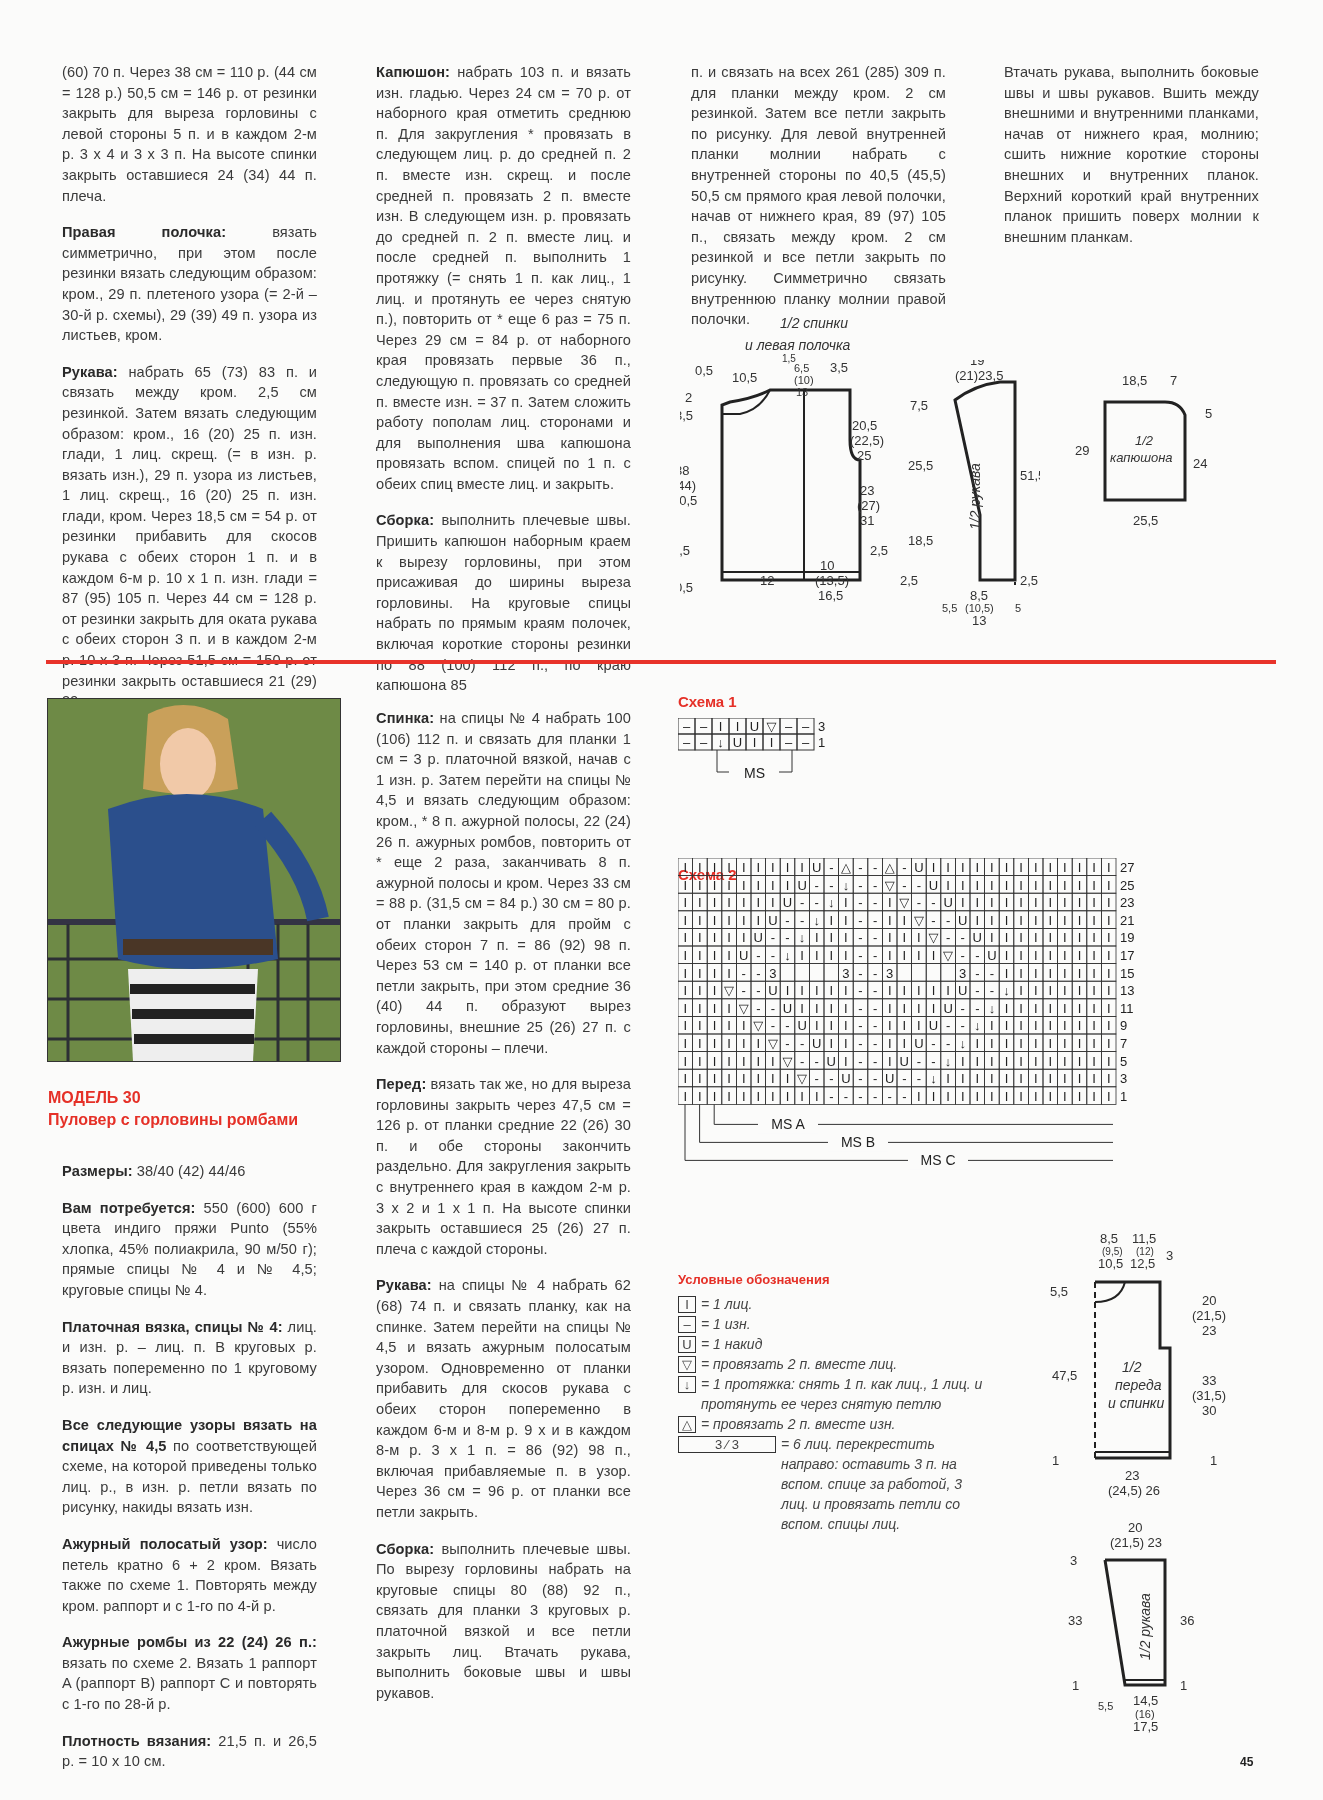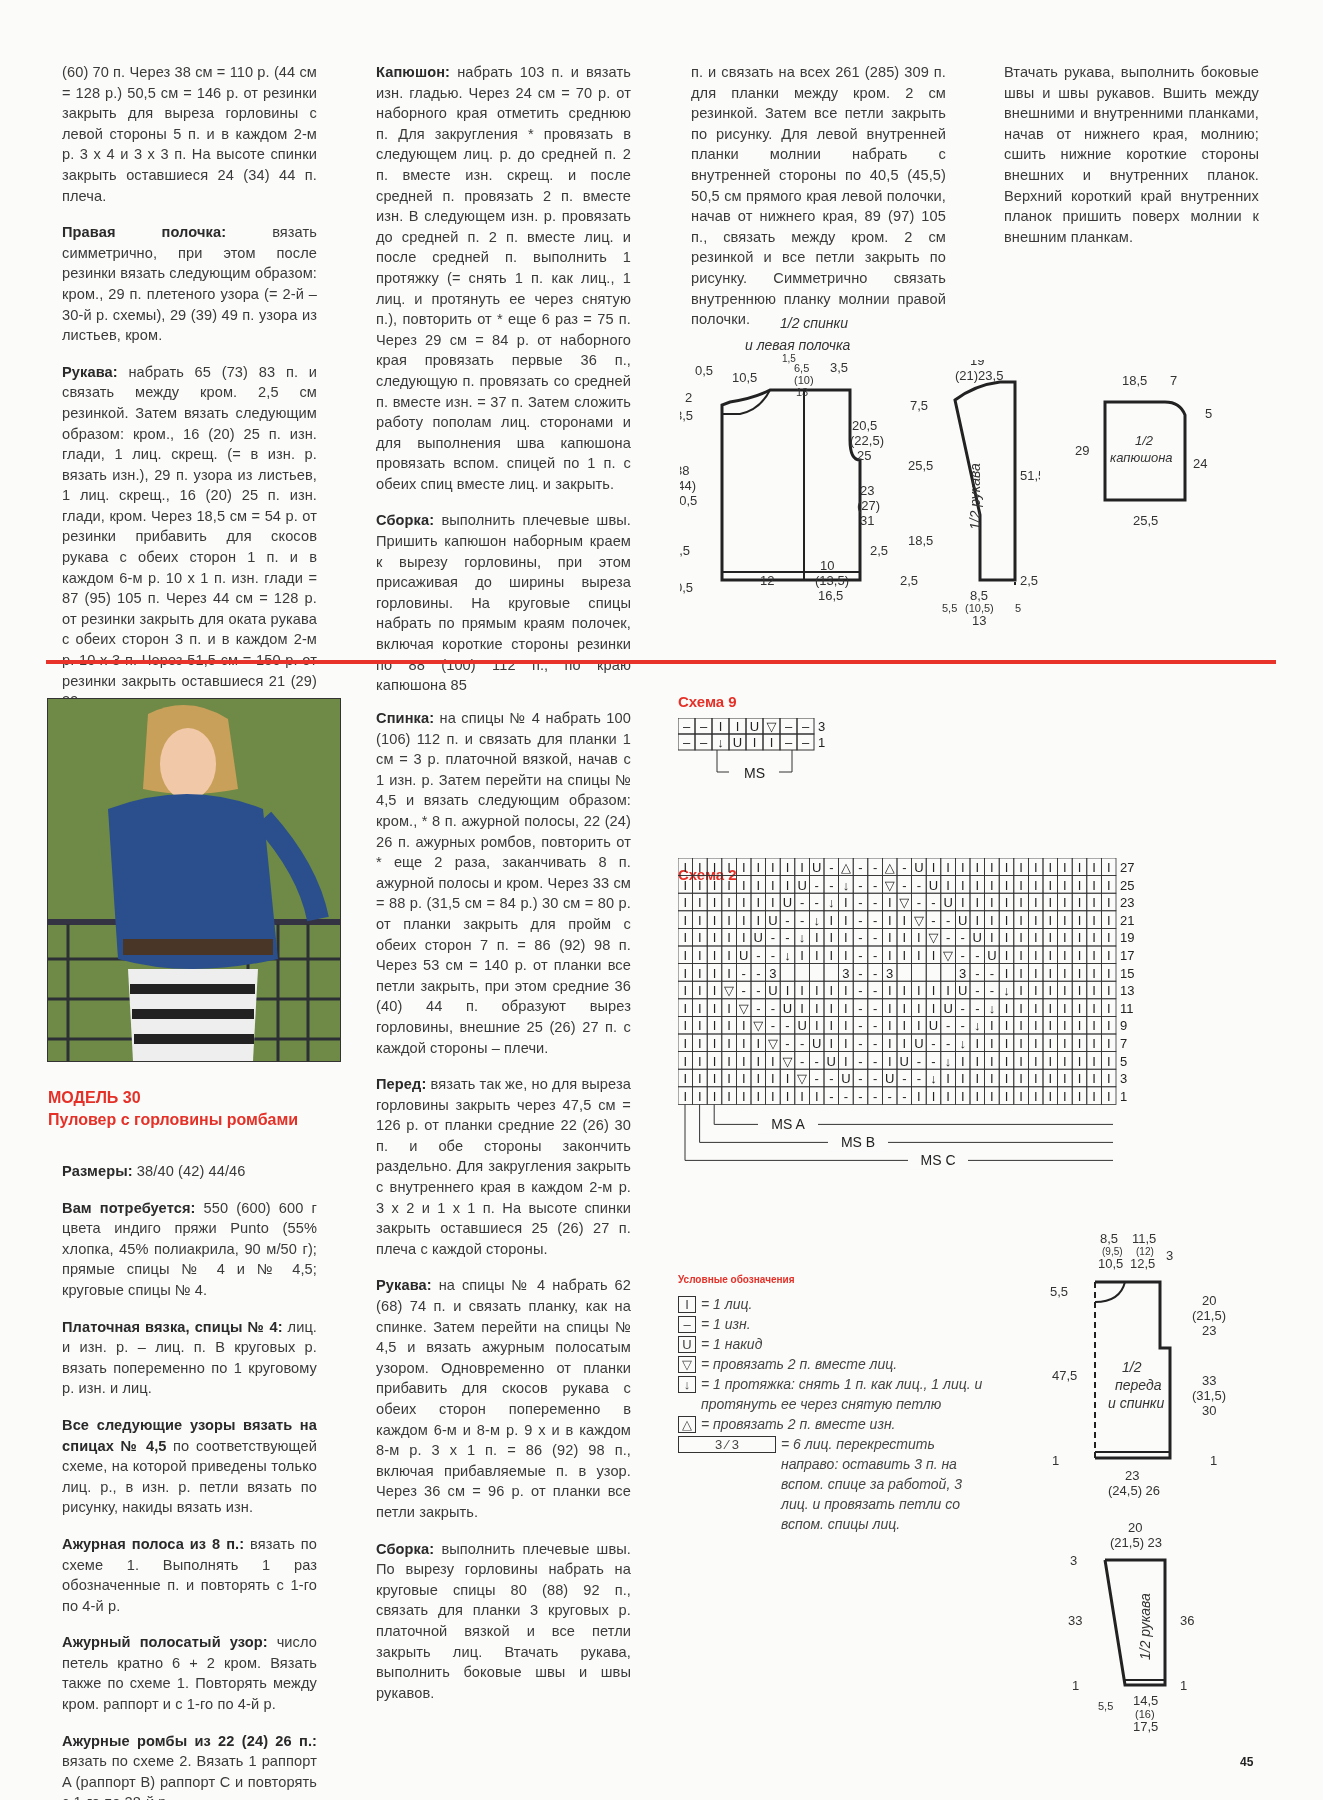--- a/index.html
+++ b/index.html
@@ -138,33 +138,32 @@
 <div class="title">
   <div>МОДЕЛЬ 30</div>
   <div>Пуловер с горловины ромбами</div>
 </div>
 
 <div class="col" style="left:46px;top:1145px;width:287px;" id="bcol1">
     <p><b>Размеры:</b><span> 38/40 (42) 44/46</span></p>
     <p><b>Вам потребуется:</b><span> 550 (600) 600 г цвета индиго пряжи Punto (55% хлопка, 45% полиакрила, 90 м/50 г); прямые спицы № 4 и № 4,5; круговые спицы № 4.</span></p>
     <p><b>Платочная вязка, спицы № 4:</b><span> лиц. и изн. р. – лиц. п. В круговых р. вязать попеременно по 1 круговому р. изн. и лиц.</span></p>
     <p><b>Все следующие узоры вязать на спицах № 4,5</b><span> по соответствующей схеме, на которой приведены только лиц. р., в изн. р. петли вязать по рисунку, накиды вязать изн.</span></p>
-    <p><b>Ажурная полоса из 8 п.:</b><span> вязать по схеме 1. Выполнять 1 раз обозначенные п. и повторять с 1-го по 4-й р.</span></p>
     <p><b>Ажурный полосатый узор:</b><span> число петель кратно 6 + 2 кром. Вязать также по схеме 1. Повторять между кром. раппорт и с 1-го по 4-й р.</span></p>
     <p><b>Ажурные ромбы из 22 (24) 26 п.:</b><span> вязать по схеме 2. Вязать 1 раппорт A (раппорт B) раппорт C и повторять с 1-го по 28-й р.</span></p>
     <p><b>Плотность вязания:</b><span> 21,5 п. и 26,5 р. = 10 х 10 см.</span></p>
   </div>
 <div class="col" style="left:360px;top:692px;width:287px;" id="bcol2">
     <p><b>Спинка:</b><span> на спицы № 4 набрать 100 (106) 112 п. и связать для планки 1 см = 3 р. платочной вязкой, начав с 1 изн. р. Затем перейти на спицы № 4,5 и вязать следующим образом: кром., * 8 п. ажурной полосы, 22 (24) 26 п. ажурных ромбов, повторить от * еще 2 раза, заканчивать 8 п. ажурной полосы и кром. Через 33 см = 88 р. (31,5 см = 84 р.) 30 см = 80 р. от планки закрыть для пройм с обеих сторон 7 п. = 86 (92) 98 п. Через 53 см = 140 р. от планки все петли закрыть, при этом средние 36 (40) 44 п. образуют вырез горловины, внешние 25 (26) 27 п. с каждой стороны – плечи.</span></p>
     <p><b>Перед:</b><span> вязать так же, но для выреза горловины закрыть через 47,5 см = 126 р. от планки средние 22 (26) 30 п. и обе стороны закончить раздельно. Для закругления закрыть с внутреннего края в каждом 2-м р. 3 х 2 и 1 х 1 п. На высоте спинки закрыть оставшиеся 25 (26) 27 п. плеча с каждой стороны.</span></p>
     <p><b>Рукава:</b><span> на спицы № 4 набрать 62 (68) 74 п. и связать планку, как на спинке. Затем перейти на спицы № 4,5 и вязать ажурным полосатым узором. Одновременно от планки прибавить для скосов рукава с обеих сторон попеременно в каждом 6-м и 8-м р. 9 х и в каждом 8-м р. 3 х 1 п. = 86 (92) 98 п., включая прибавляемые п. в узор. Через 36 см = 96 р. от планки все петли закрыть.</span></p>
     <p><b>Сборка:</b><span> выполнить плечевые швы. По вырезу горловины набрать на круговые спицы 80 (88) 92 п., связать для планки 3 круговых р. платочной вязкой и все петли закрыть лиц. Втачать рукава, выполнить боковые швы и швы рукавов.</span></p>
   </div>
 
-<div class="sch-title" style="left:678px;top:693px;">Схема 9</div>
+<div class="sch-title" style="left:678px;top:693px;">Схема 1</div>
 <svg style="position:absolute;left:678px;top:718px;" width="180" height="70" viewBox="0 0 180 70" id="scheme1">
     <g>
       <rect x="0" y="0" width="17" height="16" fill="none" stroke="#333" stroke-width="1"></rect>
       <text x="8.5" y="13" text-anchor="middle" font-size="13" fill="#222">–</text>
     </g>
     <g>
       <rect x="17" y="0" width="17" height="16" fill="none" stroke="#333" stroke-width="1"></rect>
       <text x="25.5" y="13" text-anchor="middle" font-size="13" fill="#222">–</text>
     </g>
     <g>
@@ -1923,21 +1922,21 @@
     <text x="110" y="271.40000000000003" text-anchor="middle" font-size="14" fill="#222">MS A</text>
     <path d="M21.6 246.40000000000003 L21.6 284.40000000000003 L435 284.40000000000003" fill="none" stroke="#333"></path>
     <rect x="150" y="275.40000000000003" width="60" height="18" fill="#fbfbfa"></rect>
     <text x="180" y="289.40000000000003" text-anchor="middle" font-size="14" fill="#222">MS B</text>
     <path d="M7 246.40000000000003 L7 302.40000000000003 L435 302.40000000000003" fill="none" stroke="#333"></path>
     <rect x="230" y="293.40000000000003" width="60" height="18" fill="#fbfbfa"></rect>
     <text x="260" y="307.40000000000003" text-anchor="middle" font-size="14" fill="#222">MS C</text>
   </svg>
 
 <div class="legend">
-  <div class="red" style="font-style:normal;font-weight:bold;font-size:10px;margin-bottom:4px;">Условные обозначения</div>
+  <div class="red" style="font-style:normal;font-weight:bold;font-size:13px;margin-bottom:4px;">Условные обозначения</div>
   <div id="legend-items">
       <div class="row">
         <span class="sym">I</span>
         <span>= 1 лиц.</span>
       </div>
       <div class="row">
         <span class="sym">–</span>
         <span>= 1 изн.</span>
       </div>
       <div class="row">

